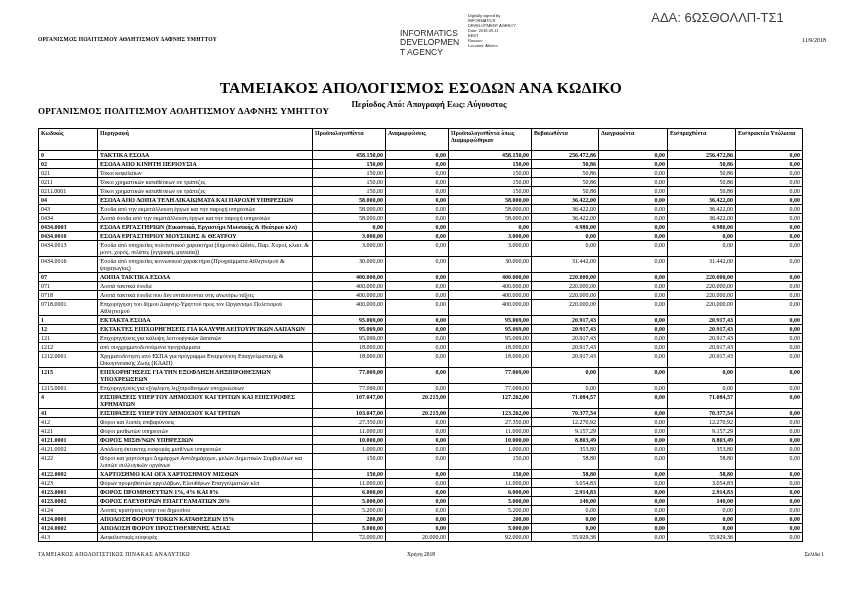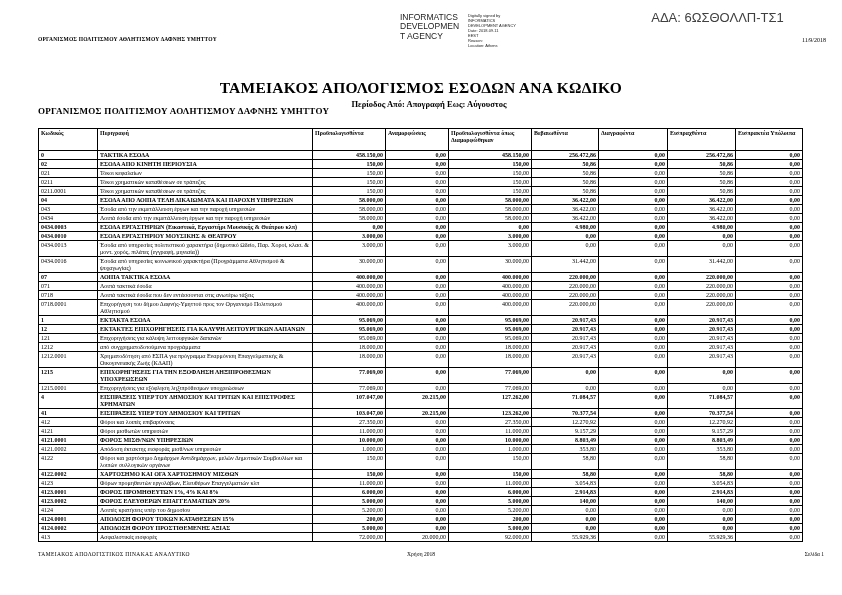--- a/index.html
+++ b/index.html
@@ -8,21 +8,21 @@
     margin:0 auto;overflow:hidden;color:#000;
     font-family:"Liberation Serif", serif;
   }
   
   .ada{position:absolute;top:10px;left:600px;width:235px;text-align:center;
        font-family:"Liberation Sans", sans-serif;font-size:13px;color:#404040;}
   .org-small{position:absolute;top:36px;left:38px;font-size:5.5px;font-weight:bold;letter-spacing:.2px;}
   .print-date{position:absolute;top:37px;right:16px;font-size:6px;}
   .sig-block{position:absolute;top:13px;left:400px;display:flex;gap:6px;}
   .sig-agency{font-family:"Liberation Sans", sans-serif;font-size:8.5px;line-height:1.1;
-              width:62px;word-break:break-all;color:#222;}
+              width:62px;word-break:break-all;color:#222;margin-top:16px;}
   .sig-details{font-family:"Liberation Sans", sans-serif;font-size:4px;line-height:1.25;
                width:80px;white-space:pre-line;color:#222;}
   .org-bold{position:absolute;top:62px;left:38px;font-size:9px;font-weight:bold;letter-spacing:.3px;margin-top:44px;}
   .doc-title{position:absolute;top:79px;left:0;width:842px;text-align:center;
              font-size:15.5px;font-weight:bold;letter-spacing:.3px;}
   .doc-subtitle{position:absolute;top:99px;left:0;width:842px;text-align:center;
                 font-size:8.5px;font-weight:bold;margin-left:8px;}
   
   table.report{position:absolute;top:128px;left:38px;width:764px;
                border-collapse:collapse;table-layout:fixed;}

